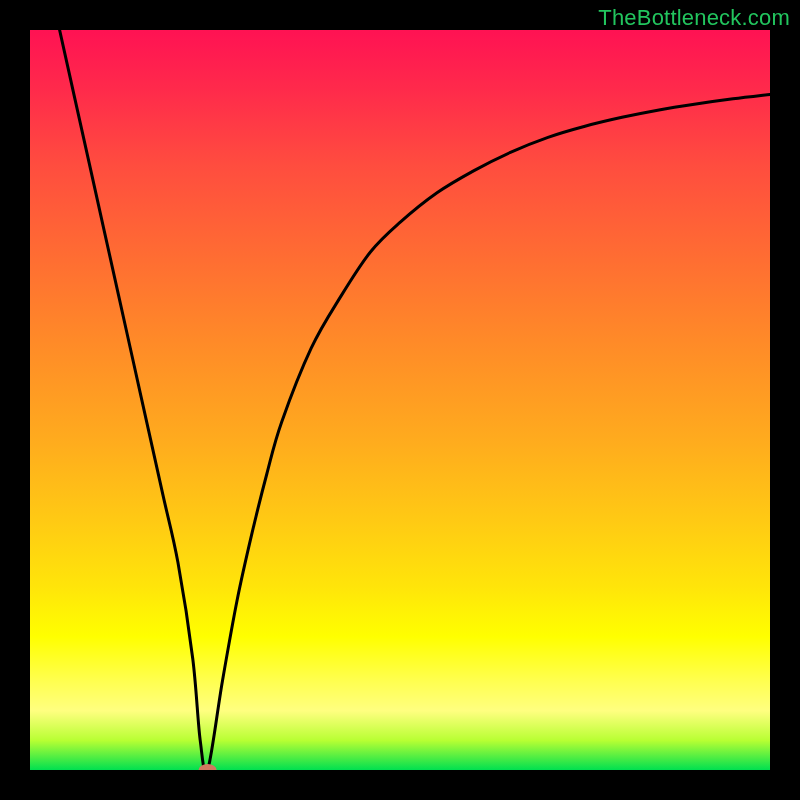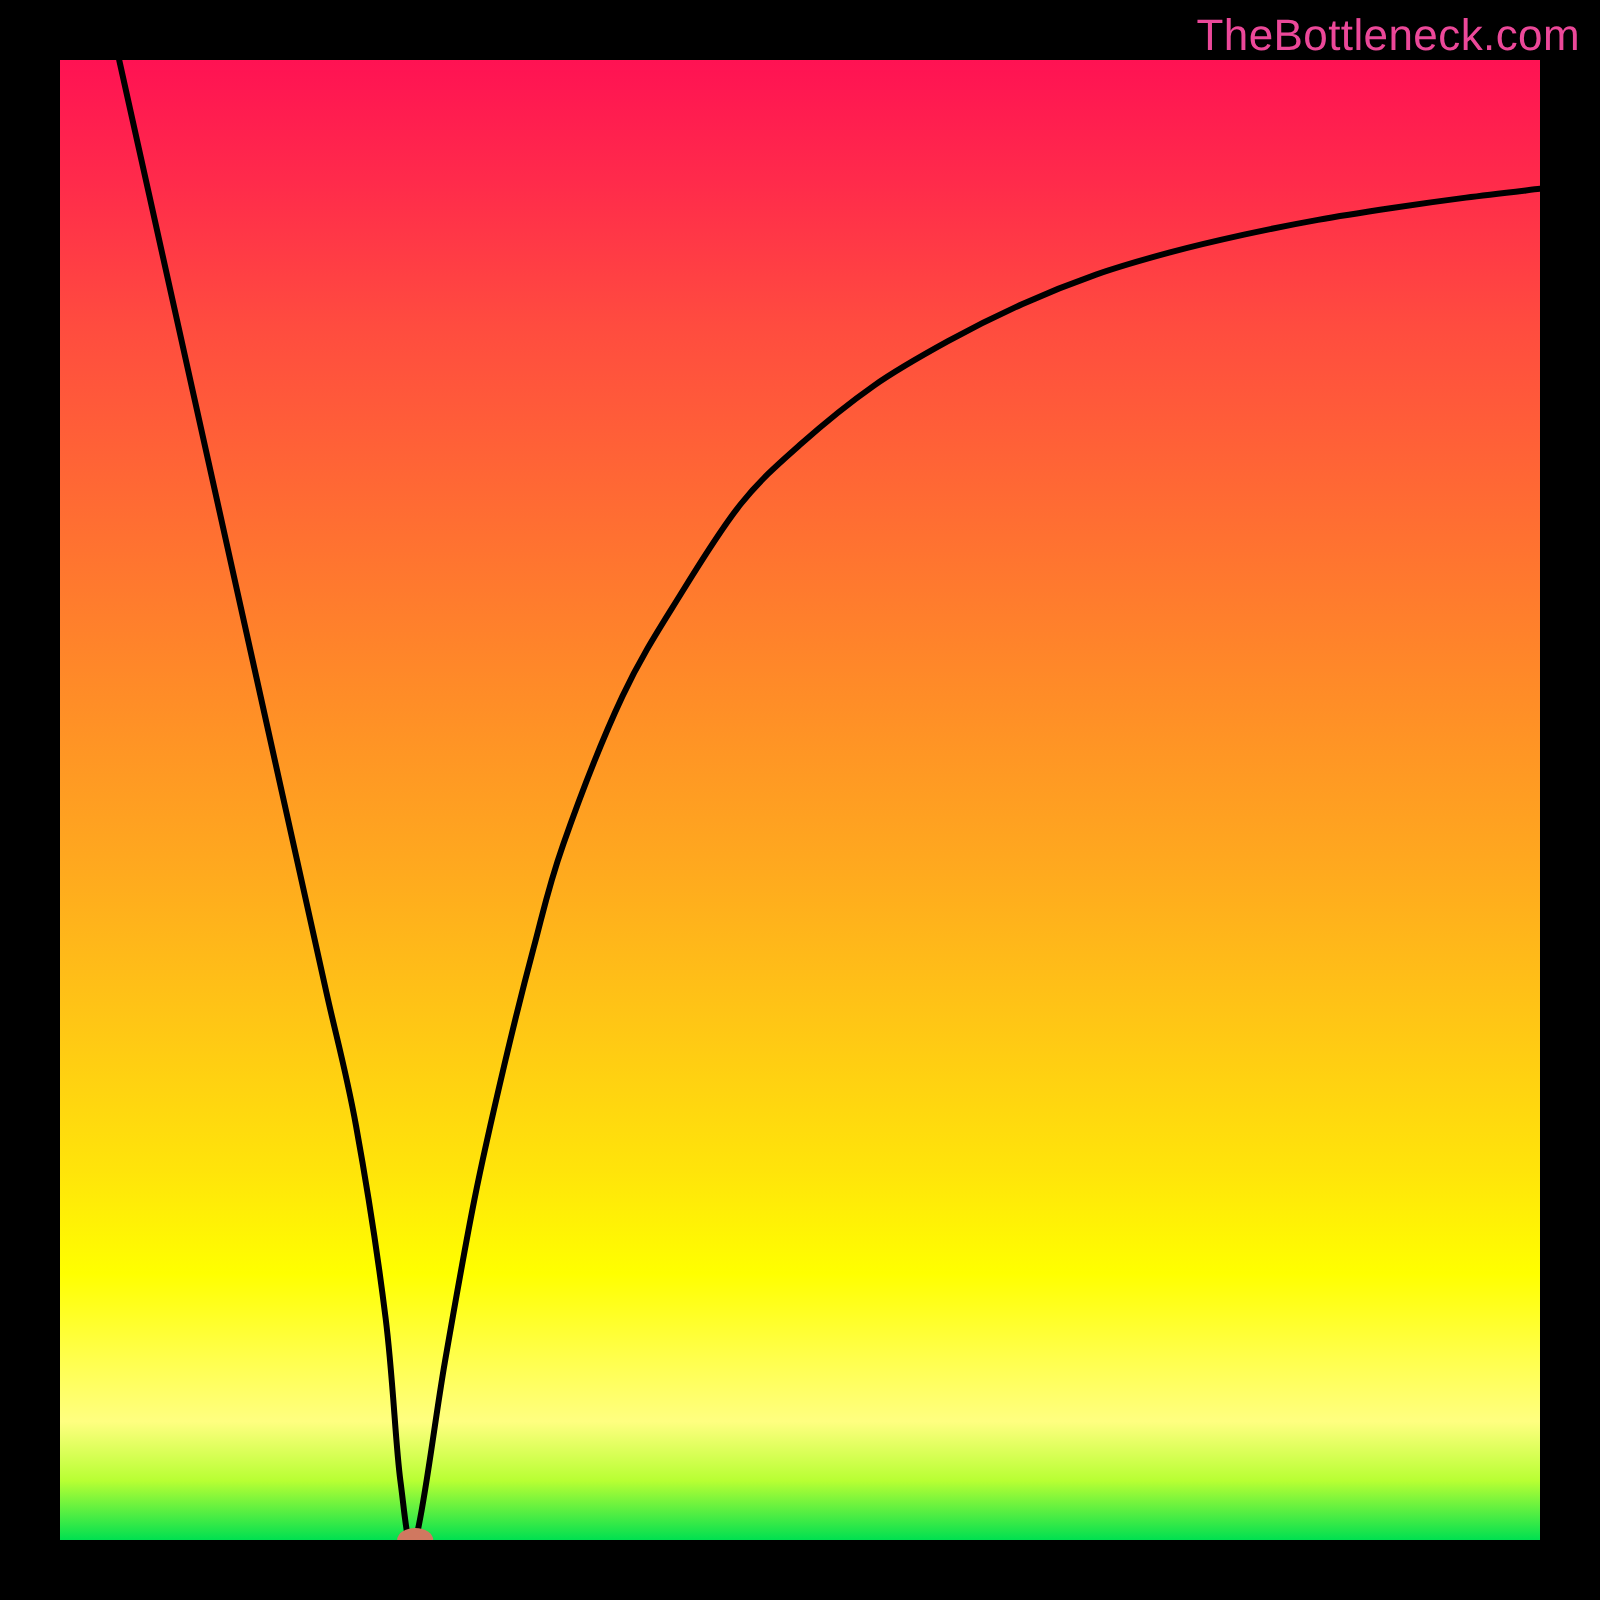--- a/index.html
+++ b/index.html
@@ -55,21 +55,21 @@
     stroke-linecap: round;
   }
   .marker {
     fill: #d07860;
     stroke: none;
   }
   .watermark {
     position: absolute;
     top: 5px;
     right: 10px;
-    color: #ec4899;
+    color: #22c55e;
     font-size: 22px;
     font-weight: 500;
     letter-spacing: 0.2px;
     user-select: none;
   }
 </style>
 </head>
 <body>
 
 <div class="canvas">

